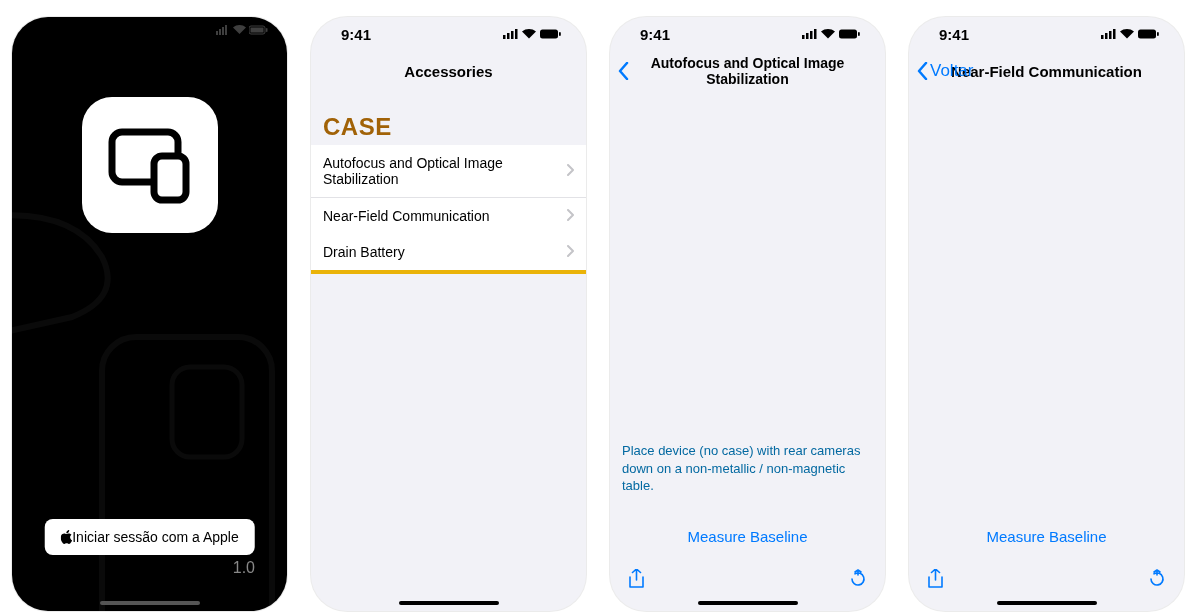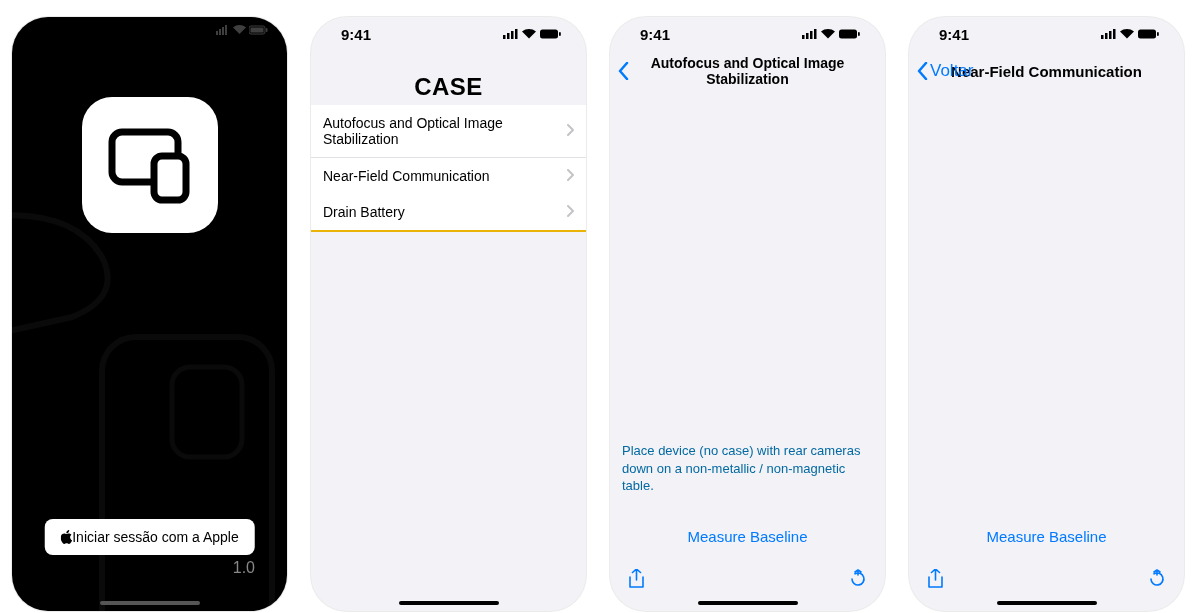--- a/index.html
+++ b/index.html
@@ -116,23 +116,22 @@
     display:flex;
     align-items:center;
     gap:2px;
     color:#007aff;
     font-size:17px;
   }
   .section-header {
     padding:22px 12px 4px;
     font-size:24px;
     font-weight:700;
-    color:#000000;
+    color:#a16207;
     letter-spacing:0.5px;
-    text-align:center;
   }
   .list {
     background:#fff;
   }
   .list-row {
     display:flex;
     align-items:center;
     justify-content:space-between;
     padding:10px 12px;
     border-bottom:1px solid #e2e2e6;
@@ -231,20 +230,23 @@
         </svg>
       <svg width="14" height="10" viewBox="0 0 14 10">
           <path d="M7 9.5L0 2.5C3.9-0.8 10.1-0.8 14 2.5L7 9.5z" fill="#000"></path>
         </svg>
       <svg width="22" height="10" viewBox="0 0 22 10">
           <rect x="0" y="0.5" width="18" height="9" rx="2.5" fill="#000"></rect>
           <rect x="19" y="3" width="1.8" height="4" rx="0.9" fill="#000"></rect>
         </svg>
     </span>
   </div>
+  <div class="nav">
+    <div class="nav-title">Accessories</div>
+  </div>
 
   <div class="section-header">CASE</div>
   <div class="list">
     <div class="list-row">
       <span>Autofocus and Optical Image Stabilization</span>
       <span class="chevron">
         <svg width="7" height="12" viewBox="0 0 7 12">
             <path d="M1 1l5 5-5 5" fill="none" stroke="#c4c4c8" stroke-width="2" stroke-linecap="round" stroke-linejoin="round"></path>
           </svg>
       </span>
@@ -253,21 +255,21 @@
       <span>Near-Field Communication</span>
       <span class="chevron">
         <svg width="7" height="12" viewBox="0 0 7 12">
             <path d="M1 1l5 5-5 5" fill="none" stroke="#c4c4c8" stroke-width="2" stroke-linecap="round" stroke-linejoin="round"></path>
           </svg>
       </span>
     </div>
   </div>
 
   <div class="list">
-    <div class="list-row" style="border-bottom:2px solid #eab308;">
+    <div class="list-row" style="border-bottom:4px solid #eab308;">
       <span>Drain Battery</span>
       <span class="chevron">
         <svg width="7" height="12" viewBox="0 0 7 12">
             <path d="M1 1l5 5-5 5" fill="none" stroke="#c4c4c8" stroke-width="2" stroke-linecap="round" stroke-linejoin="round"></path>
           </svg>
       </span>
     </div>
   </div>
   <div class="home-indicator"></div>
 </div>

